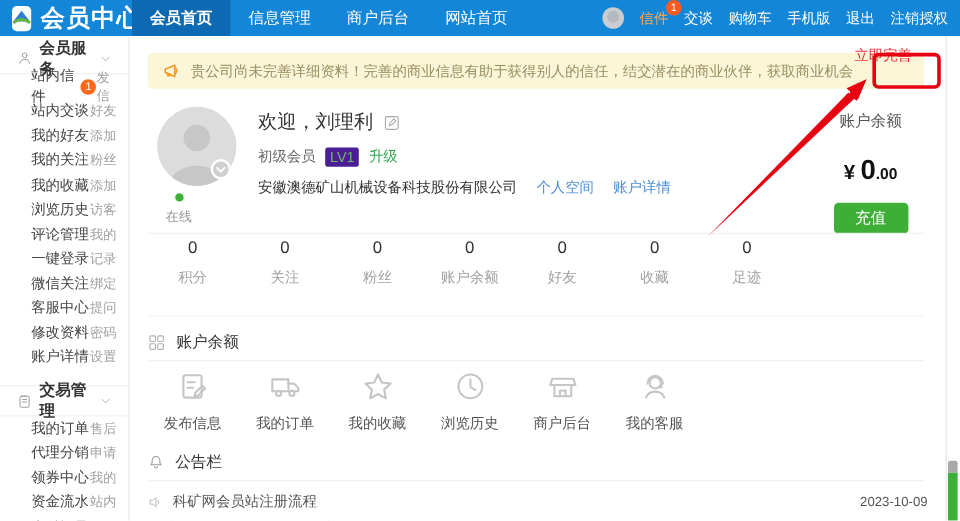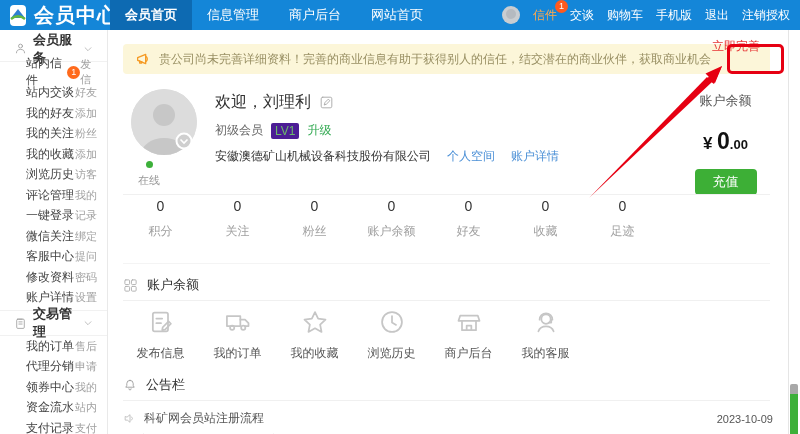--- a/index.html
+++ b/index.html
@@ -25,21 +25,21 @@
   .nav-mail { color:#ffa94d; }
   .nav-badge { position:absolute; top:-7px; right:-11px; min-width:13px; height:13px; border-radius:8px;
     background:#ff5a1f; color:#fff; font-size:9px; line-height:13px; text-align:center; padding:0 2px; }
 
   
   .sidebar { position:absolute; top:30px; left:0; width:108px; height:404px; background:#fff;
     border-right:1px solid #e9e9e9; padding-top:6px; z-index:2; }
   .side-head { height:26px; display:flex; align-items:center; padding:0 14px; gap:6px;
     font-size:13px; color:#333; font-weight:bold; border-bottom:1px solid #f1f1f1; cursor:pointer; }
   .side-head .chev { margin-left:auto; }
-  .side-head.second { border-top:1px solid #f1f1f1; margin-top:2px; }
+  .side-head.second { border-top:1px solid #f1f1f1; margin-top:13px; }
   .side-item { height:20.5px; display:flex; align-items:center; padding:0 10px 0 26px;
     font-size:12px; color:#444; cursor:pointer; }
   .side-item .extra { margin-left:auto; font-size:11px; color:#a0a0a0; }
   .side-badge { margin-left:5px; min-width:13px; height:13px; border-radius:8px; background:#ff6a1c;
     color:#fff; font-size:9px; line-height:13px; text-align:center; padding:0 2px; }
   .side-scroll { position:absolute; left:101px; top:8px; width:4px; height:252px;
     background:#ededed; border-radius:2px; }
 
   
   .main { position:absolute; top:30px; left:108px; width:680px; height:404px; background:#fff; }

